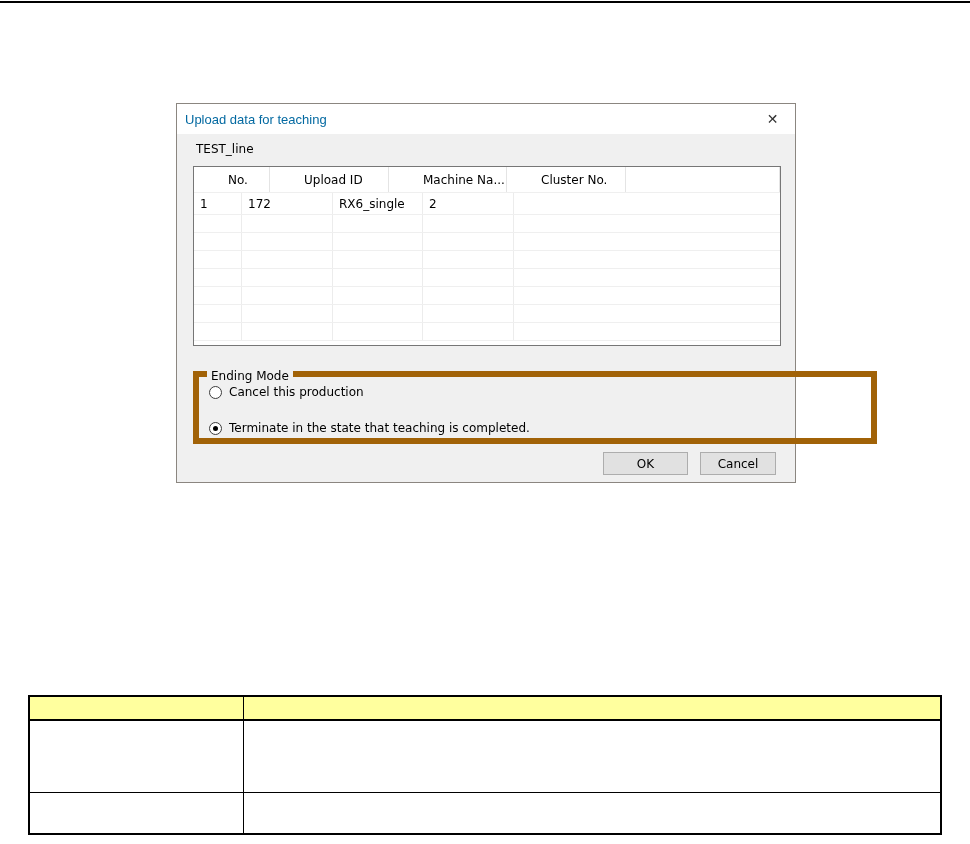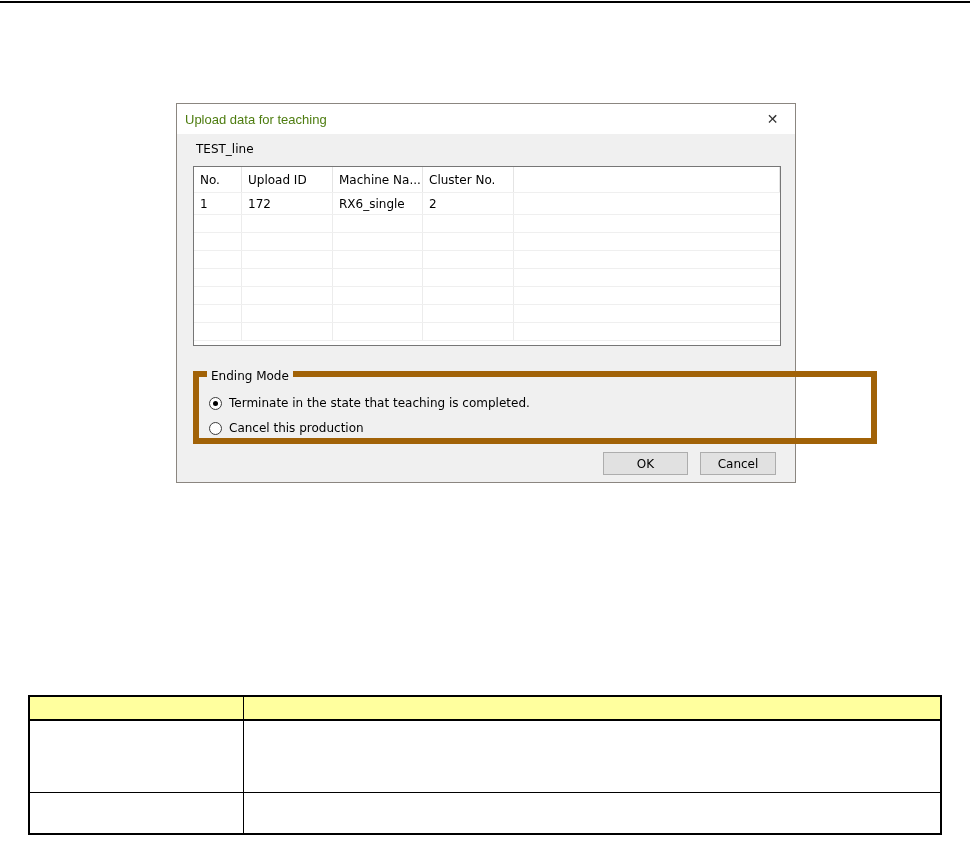--- a/index.html
+++ b/index.html
@@ -7,37 +7,37 @@
   body { font-family:"DejaVu Sans", sans-serif; }
   .page { position:relative; width:970px; height:844px; background:#ffffff; overflow:hidden; }
 
   
   .top-rule { position:absolute; left:0; top:1px; width:970px; height:2px; background:#000; }
 
   
   .dialog { position:absolute; left:176px; top:103px; width:620px; height:380px;
             background:#f0f0f0; border:1px solid #8b8680; font-size:12px; color:#000; }
   .titlebar { position:relative; height:30px; background:#ffffff; display:flex; align-items:center; }
-  .title-text { padding-left:8px; font-size:13px; color:#4d7c0f;
+  .title-text { padding-left:8px; font-size:13px; color:#0369a1;
                 font-family:"Liberation Sans", sans-serif; }
   .close-btn { margin-left:auto; width:45px; height:30px; display:flex; align-items:center;
                justify-content:center; font-size:14px; color:#333; cursor:default; }
 
   .line-label { position:absolute; left:19px; top:38px; font-size:12px;text-align:center; }
 
   
   .machine-table { position:absolute; left:16px; top:62px; width:588px; height:180px;
                    background:#ffffff; border:1px solid #767676; overflow:hidden; }
   .mt-row { display:flex; width:100%; border-bottom:1px solid #efefef; }
   .mt-row.head { height:26px; }
   .mt-row.data { height:22px; }
   .mt-row.empty { height:18px; }
   .mt-cell { border-right:1px solid #ececec; padding:0 6px; display:flex; align-items:center;
              white-space:nowrap; overflow:hidden; font-size:12px; }
-  .mt-row.head .mt-cell { border-right:1px solid #e4e4e4; }
+  .mt-row.head .mt-cell { border-right:1px solid #e4e4e4;margin-left:28px; }
   .c0 { width:48px; flex:none; }
   .c1 { width:91px; flex:none; }
   .c2 { width:90px; flex:none; }
   .c3 { width:91px; flex:none; }
   .c4 { flex:1; border-right:none; }
 
   
   .groupbox { position:absolute; left:16px; top:267px; width:684px; height:73px;
               border:6px solid #a16207; }
   .groupbox-legend { position:absolute; top:-8px; left:8px; background:#f0f0f0;
@@ -145,27 +145,27 @@
             <div class="mt-cell c1"></div>
             <div class="mt-cell c2"></div>
             <div class="mt-cell c3"></div>
             <div class="mt-cell c4"></div>
           </div>
         </div>
     </div>
 
     <div class="groupbox">
       <span class="groupbox-legend">Ending Mode</span>
+      <div class="radio-option second">
+        <span class="radio"></span>
+        <span class="radio-label">Cancel this production</span>
+      </div>
       <div class="radio-option first">
         <span class="radio checked"></span>
         <span class="radio-label">Terminate in the state that teaching is completed.</span>
-      </div>
-      <div class="radio-option second">
-        <span class="radio"></span>
-        <span class="radio-label">Cancel this production</span>
       </div>
     </div>
 
     <div class="btn btn-ok">OK</div>
     <div class="btn btn-cancel">Cancel</div>
   </div>
 
   <table class="doc-table">
     <tbody>
         <tr class="doc-row-head">

